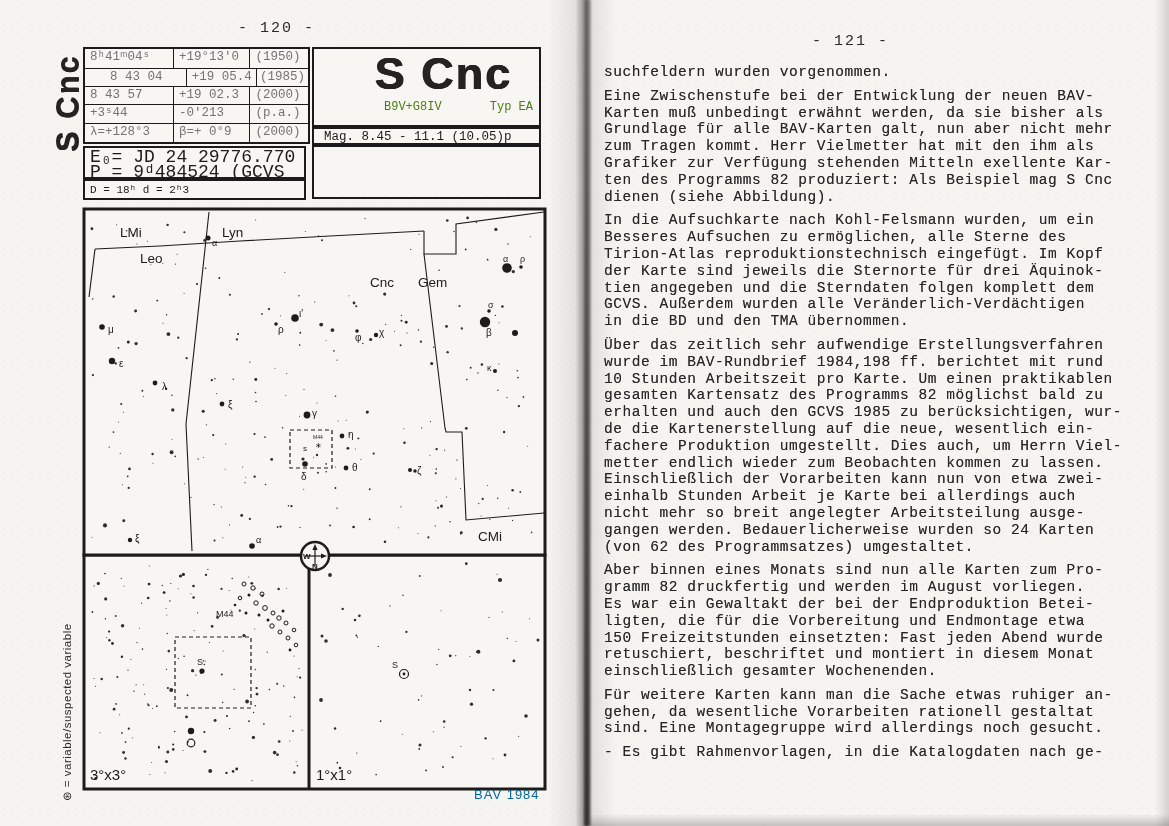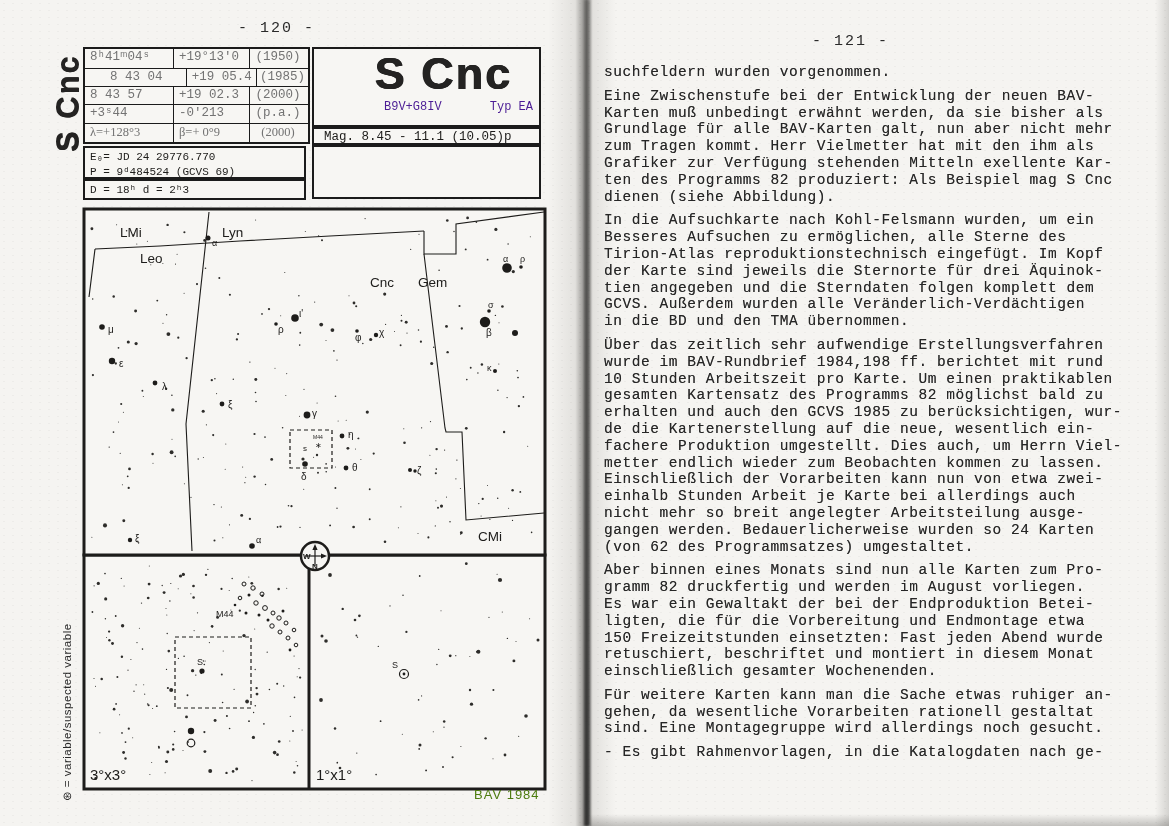--- a/index.html
+++ b/index.html
@@ -12,43 +12,43 @@
   .pagenum{position:absolute;font-size:15px;letter-spacing:2px;color:#2a2a2a}
   
   .box{position:absolute;border:2px solid #1b1b1b;box-sizing:border-box;background:#f7f6f3}
   #coord-table{position:absolute;left:83px;top:47px;width:223px;border:2px solid #1b1b1b;background:#f7f6f3}
   .trow{display:flex}
   .trow + .trow{border-top:1.5px solid #1b1b1b}
   .tc{box-sizing:border-box;padding:1px 0 0 5px;font-size:12.5px;white-space:pre;color:#737373;overflow:hidden}
   .tc1{width:88px}
   .tc2{width:76px;border-left:1.5px solid #1b1b1b}
   .tc3{width:57px;border-left:1.5px solid #1b1b1b;text-align:center;padding-left:0}
-  #epoch-box{left:83px;top:146px;width:223px;height:33px;font-size:11px;line-height:14.5px;padding:2px 0 0 5px}
+  #epoch-box{left:83px;top:146px;width:223px;height:33px;font-size:18px;line-height:14.5px;padding:2px 0 0 5px}
   #dur-box{left:83px;top:179px;width:223px;height:20px;font-size:11px;line-height:16px;padding:1px 0 16px 5px}
   #title-box{left:312px;top:47px;width:229px;height:80px}
   .big-title{
     font-size:45px;font-weight:bold;letter-spacing:2px;text-align:center;
     padding:1px 0 0 34px;line-height:48px;color:#242322;
     text-shadow:0.6px 0 0 #242322,-0.4px 0 0 #242322;
   }
-  .spec-row{display:flex;justify-content:space-between;padding:2px 6px 0 70px;font-family:"Liberation Mono","DejaVu Sans Mono",monospace;font-size:12px;color:#4c1d95}
+  .spec-row{display:flex;justify-content:space-between;padding:2px 6px 0 70px;font-family:"Liberation Mono","DejaVu Sans Mono",monospace;font-size:12px;color:#4d7c0f}
   #mag-box{left:312px;top:127px;width:229px;height:18px;font-size:12.5px;line-height:15px;padding:1px 0 0 10px}
   #empty-box{left:312px;top:145px;width:229px;height:54px}
   .side-title{
     position:absolute;left:50px;top:42px;height:110px;width:34px;
     writing-mode:vertical-rl;transform:rotate(180deg);
     font-size:31px;font-weight:bold;letter-spacing:2px;color:#242322;
     text-shadow:0 0.5px 0 #242322;
   }
   .side-legend{
     position:absolute;left:60px;top:536px;height:265px;width:16px;
     writing-mode:vertical-rl;transform:rotate(180deg);
     font-size:11.5px;letter-spacing:0.5px;color:#2a2a2a;white-space:pre;
   }
-  .credit{position:absolute;left:474px;top:787px;font-size:13px;letter-spacing:1px;color:#4d7c0f}
+  .credit{position:absolute;left:474px;top:787px;font-size:13px;letter-spacing:1px;color:#0369a1}
   #chart-mount{position:absolute;left:78px;top:202px;width:472px;height:608px}
   
   #body-text{position:absolute;left:604px;top:64px;width:560px}
   .para{white-space:pre;font-size:14.5px;line-height:16.8px;letter-spacing:0.55px;margin:0 0 7px 0;color:#262626;text-shadow:0 0 0.4px rgba(40,40,40,0.55)}
   
   .gutter{
     position:absolute;left:548px;top:0;width:68px;height:826px;pointer-events:none;
     background:
       linear-gradient(90deg, rgba(0,0,0,0) 0%, rgba(60,55,50,0.10) 40%, rgba(30,28,25,0.55) 57%, rgba(60,55,50,0.10) 66%, rgba(0,0,0,0) 100%);
   }
@@ -89,21 +89,21 @@
       <div class="trow" style="height: 17px;">
         <div class="tc tc1">8 43 57</div>
         <div class="tc tc2">+19 02.3</div>
         <div class="tc tc3">(2000)</div>
       </div>
       <div class="trow" style="height: 18px;">
         <div class="tc tc1">+3ˢ44</div>
         <div class="tc tc2">-0ʹ213</div>
         <div class="tc tc3">(p.a.)</div>
       </div>
-      <div class="trow" style="height: 18px; font-family: Liberation Serif, serif;">
+      <div class="trow" style="height: 18px;">
         <div class="tc tc1">λ=+128°3</div>
         <div class="tc tc2">β=+ 0°9</div>
         <div class="tc tc3">(2000)</div>
       </div>
     </div>
 
   <div id="epoch-box" class="box mono">
     <div>E₀= JD 24 29776.770</div>
     <div>P = 9ᵈ484524   (GCVS 69)</div>
   </div>

